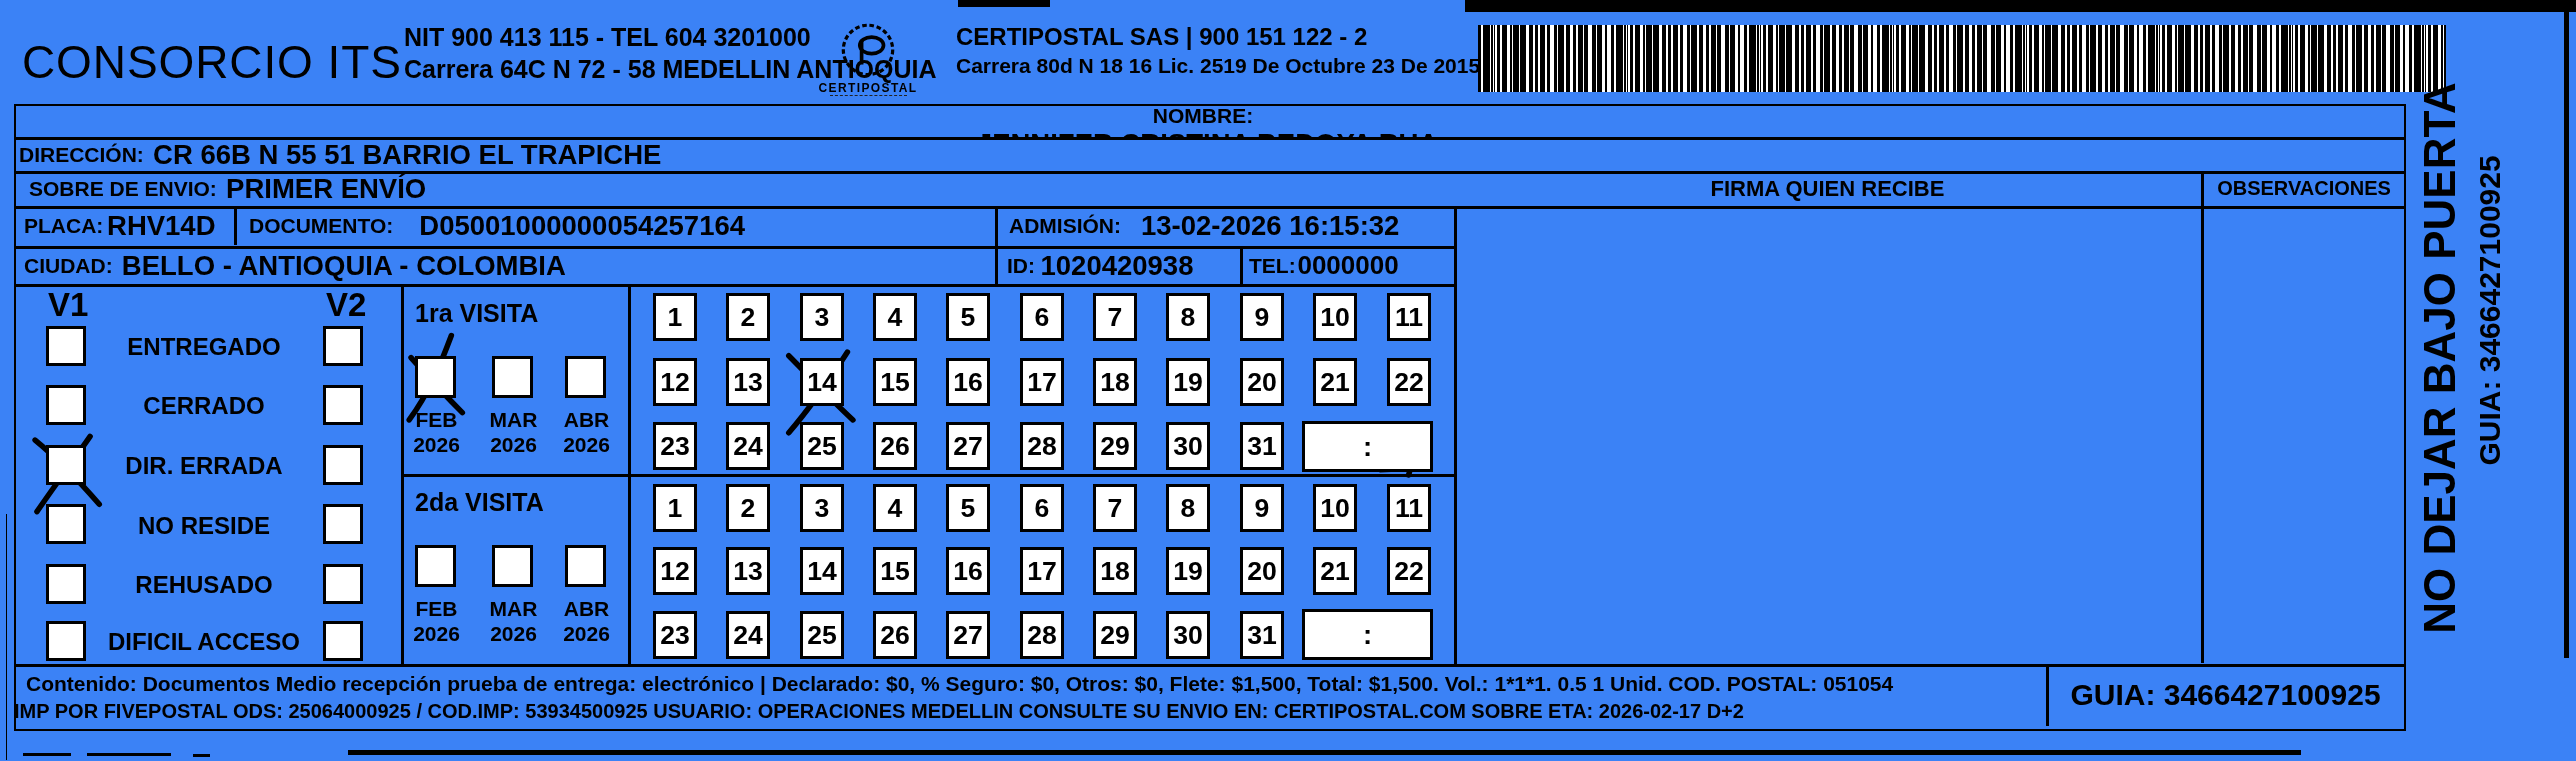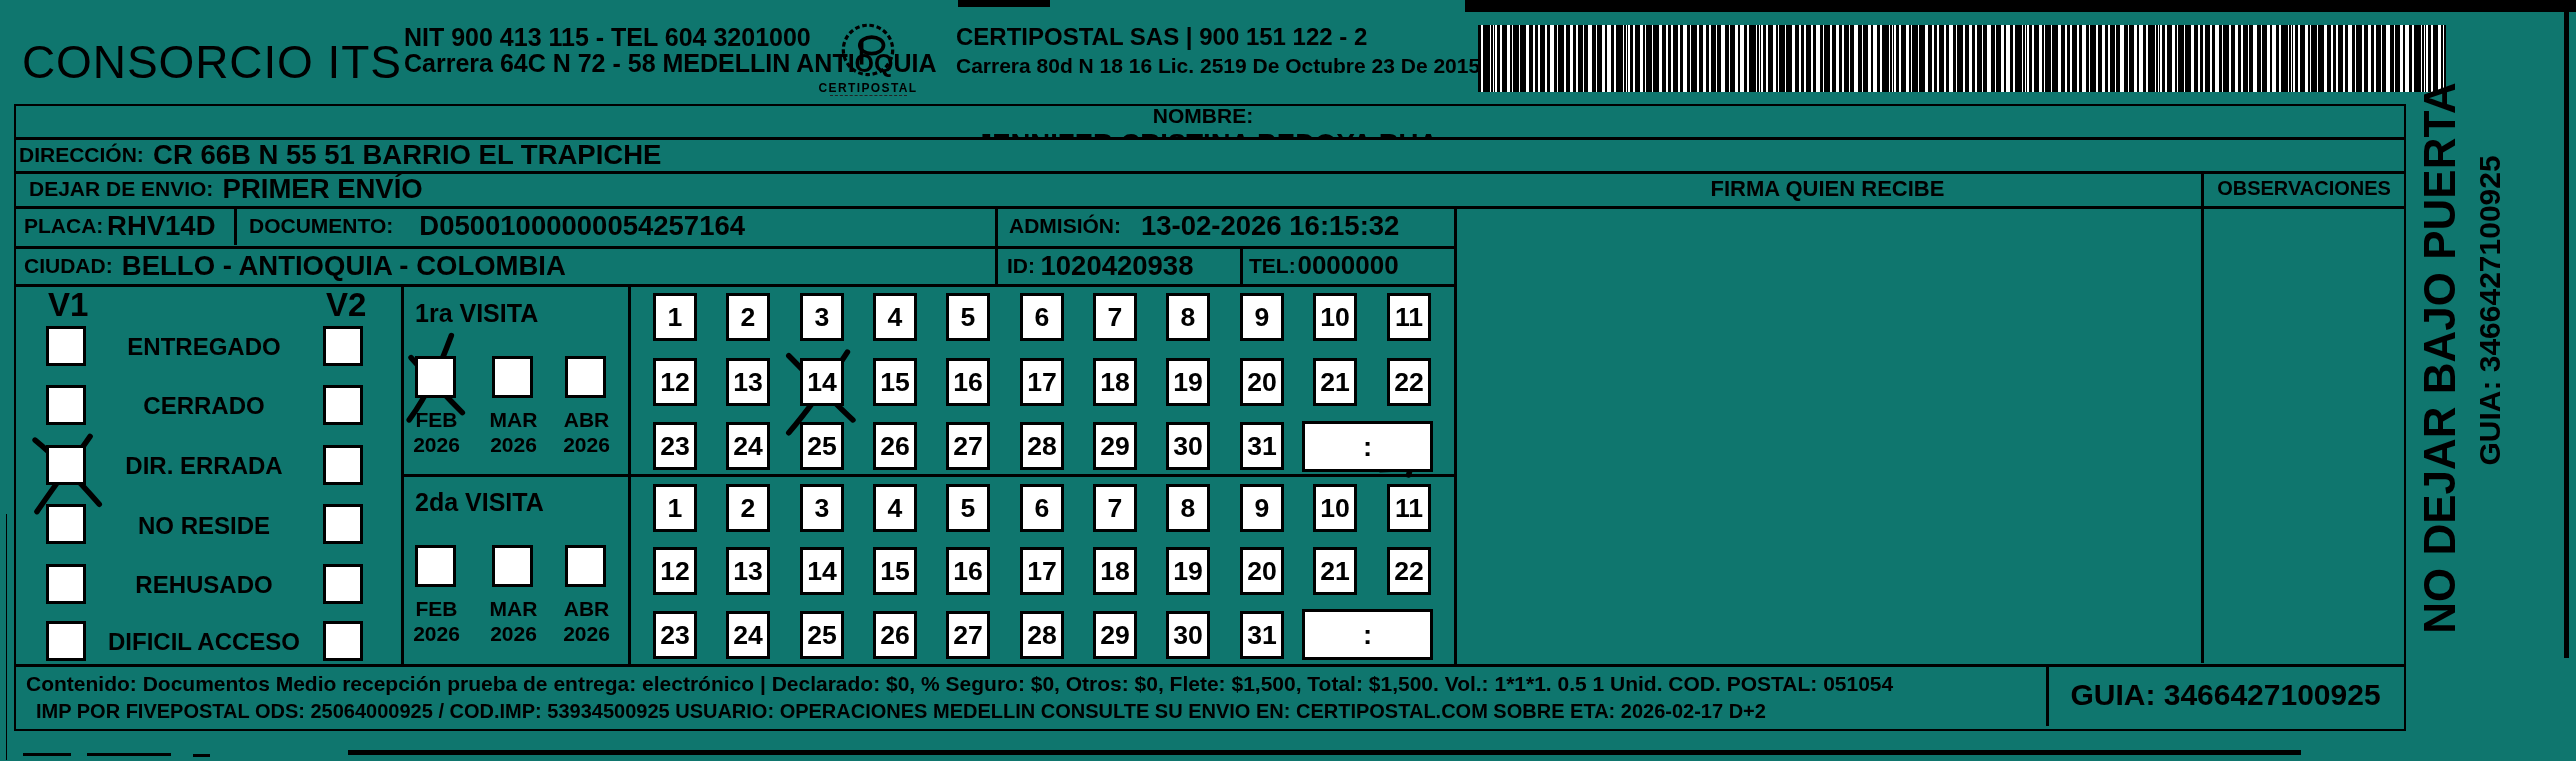--- a/index.html
+++ b/index.html
@@ -1,17 +1,17 @@
 <!DOCTYPE html>
 <html style="font-size:14.7px"><head>
 <meta charset="utf-8">
 <style>
   html,body{margin:0;padding:0;background:#fff;}
   #page{
-    position:relative;width:2576px;height:761px;background:#0f766e;overflow:hidden;
+    position:relative;width:2576px;height:761px;background:#3b82f6;overflow:hidden;
     font-family:"Liberation Sans","DejaVu Sans",sans-serif;color:#000;
   }
   .abs{position:absolute;}
   .hline{position:absolute;background:#000;height:2.8px;}
   .vline{position:absolute;background:#000;width:2.8px;}
   .cell{position:absolute;display:flex;align-items:center;white-space:nowrap;overflow:hidden;}
   .lbl{font-weight:700;font-size:21px;letter-spacing:0px;}
   .val{font-weight:600;font-size:27.5px;margin-left:9.2px;letter-spacing:0px;text-align:right;}
   .form-outline{position:absolute;left:13.8px;top:104px;width:2388px;height:623px;border:2.8px solid #000;pointer-events:none;}
   .chk{position:absolute;width:40px;height:40px;border:3.7px solid #000;background:#fff;box-sizing:border-box;}
@@ -31,21 +31,21 @@
   }
   svg text{font-family:"DejaVu Sans","Liberation Sans",sans-serif;}
 </style>
 </head>
 <body>
 
 <div id="page">
 
   <div class="abs" style="left:22px;top:35px;font-size:46px;font-weight:400;letter-spacing:0.9px;">CONSORCIO ITS</div>
   <div class="abs" style="left:404px;top:23px;font-size:25px;font-weight:700;">NIT 900 413 115 - TEL 604 3201000</div>
-  <div class="abs" style="left:404px;top:49px;font-size:25px;font-weight:700;">Carrera 64C N 72 - 58 MEDELLIN ANTIOQUIA</div>
+  <div class="abs" style="left:404px;top:55px;font-size:25px;font-weight:700;">Carrera 64C N 72 - 58 MEDELLIN ANTIOQUIA</div>
 
   <svg class="abs" style="left:804px;top:14.7px;" width="128" height="68" viewBox="0 0 140 74">
     <circle cx="70" cy="38" r="27" fill="none" stroke="#000" stroke-width="3.5" stroke-dasharray="5 3"></circle>
     <ellipse cx="74" cy="33" rx="13" ry="9" fill="none" stroke="#000" stroke-width="4"></ellipse>
     <line x1="63" y1="27" x2="63" y2="54" stroke="#000" stroke-width="4"></line>
   </svg>
   <div class="abs" style="left:804px;top:81px;width:128px;text-align:center;font-size:12px;font-weight:700;letter-spacing:1.4px;">CERTIPOSTAL</div>
   <div class="abs" style="left:830px;top:95px;width:77px;border-top:1.8px dashed #222;"></div>
 
   <div class="abs" style="left:956px;top:23px;font-size:24px;font-weight:700;">CERTIPOSTAL SAS | 900 151 122 - 2</div>
@@ -76,21 +76,21 @@
 
   <div class="cell" style="left:29px;top:104px;width:2348px;height:33px;flex-direction:column;">
     <span class="lbl">NOMBRE:</span>
     <span class="val">JENNIFER CRISTINA BEDOYA RUA</span>
   </div>
   <div class="cell" style="left:19px;top:137px;width:2348px;height:35px;">
     <span class="lbl">DIRECCIÓN:</span>
     <span class="val">CR 66B N 55 51 BARRIO EL TRAPICHE</span>
   </div>
   <div class="cell" style="left:29px;top:171px;width:1412px;height:35px;">
-    <span class="lbl">DEJAR DE ENVIO:</span>
+    <span class="lbl">SOBRE DE ENVIO:</span>
     <span class="val">PRIMER ENVÍO</span>
   </div>
   <div class="cell" style="left:1454px;top:171px;width:747px;height:35px;justify-content:center;font-weight:700;font-size:22px;">FIRMA QUIEN RECIBE</div>
   <div class="cell" style="left:2203px;top:171px;width:202px;height:35px;justify-content:center;font-weight:700;font-size:20px;">OBSERVACIONES</div>
 
   <div class="cell" style="left:24px;top:206px;width:207px;height:39px;">
     <span class="lbl">PLACA:</span>
     <span class="val" style="margin-left:3.7px;">RHV14D</span>
   </div>
   <div class="cell" style="left:249px;top:206px;width:734px;height:39px;">
@@ -119,21 +119,21 @@
   <div class="abs"></div>
 
   <div class="visita-title" style="left:415px;top:290px;">1ra VISITA</div>
   <div class="visita-title" style="left:415px;top:479px;">2da VISITA</div>
   <div class="abs"></div>
   <div class="abs"></div>
   <div class="abs"></div>
   <div class="abs"></div>
 
   <div class="abs" style="left:26px;top:672px;width:2008px;font-size:21px;font-weight:600;white-space:nowrap;">Contenido: Documentos Medio recepción prueba de entrega: electrónico | Declarado: $0, % Seguro: $0, Otros: $0, Flete: $1,500, Total: $1,500. Vol.: 1*1*1. 0.5  1 Unid. COD. POSTAL: 051054</div>
-  <div class="abs" style="left:36px;top:700px;width:2008px;font-size:20px;font-weight:700;white-space:nowrap;">IMP POR FIVEPOSTAL ODS: 25064000925 / COD.IMP: 53934500925 USUARIO: OPERACIONES MEDELLIN CONSULTE SU ENVIO EN: CERTIPOSTAL.COM SOBRE ETA: 2026-02-17 D+2</div>
+  <div class="abs" style="left:14px;top:700px;width:2008px;font-size:20px;font-weight:700;white-space:nowrap;">IMP POR FIVEPOSTAL ODS: 25064000925 / COD.IMP: 53934500925 USUARIO: OPERACIONES MEDELLIN CONSULTE SU ENVIO EN: CERTIPOSTAL.COM SOBRE ETA: 2026-02-17 D+2</div>
   <div class="cell" style="left:2046px;top:664px;width:359px;height:62px;justify-content:center;font-size:30px;font-weight:600;">GUIA: 3466427100925</div>
 
   <div class="vert" style="left:2165px;top:334px;width:550px;height:48px;font-size:44px;font-weight:700;">NO DEJAR BAJO PUERTA</div>
   <div class="vert" style="left:2338px;top:295px;width:303px;height:31px;font-size:30px;font-weight:600;">GUIA: 3466427100925</div>
   <div class="abs" style="left:2564px;top:11px;width:4.6px;height:647px;background:#000;"></div>
 
   <div class="abs" style="left:5.5px;top:514px;width:1.8px;height:246px;background:#000;"></div>
   <div class="abs" style="left:348px;top:750px;width:1953px;height:4.6px;background:#000;"></div>
   <div class="abs" style="left:23px;top:753px;width:48px;height:2.8px;background:#000;"></div>
   <div class="abs" style="left:87px;top:753px;width:84px;height:2.8px;background:#000;"></div>

